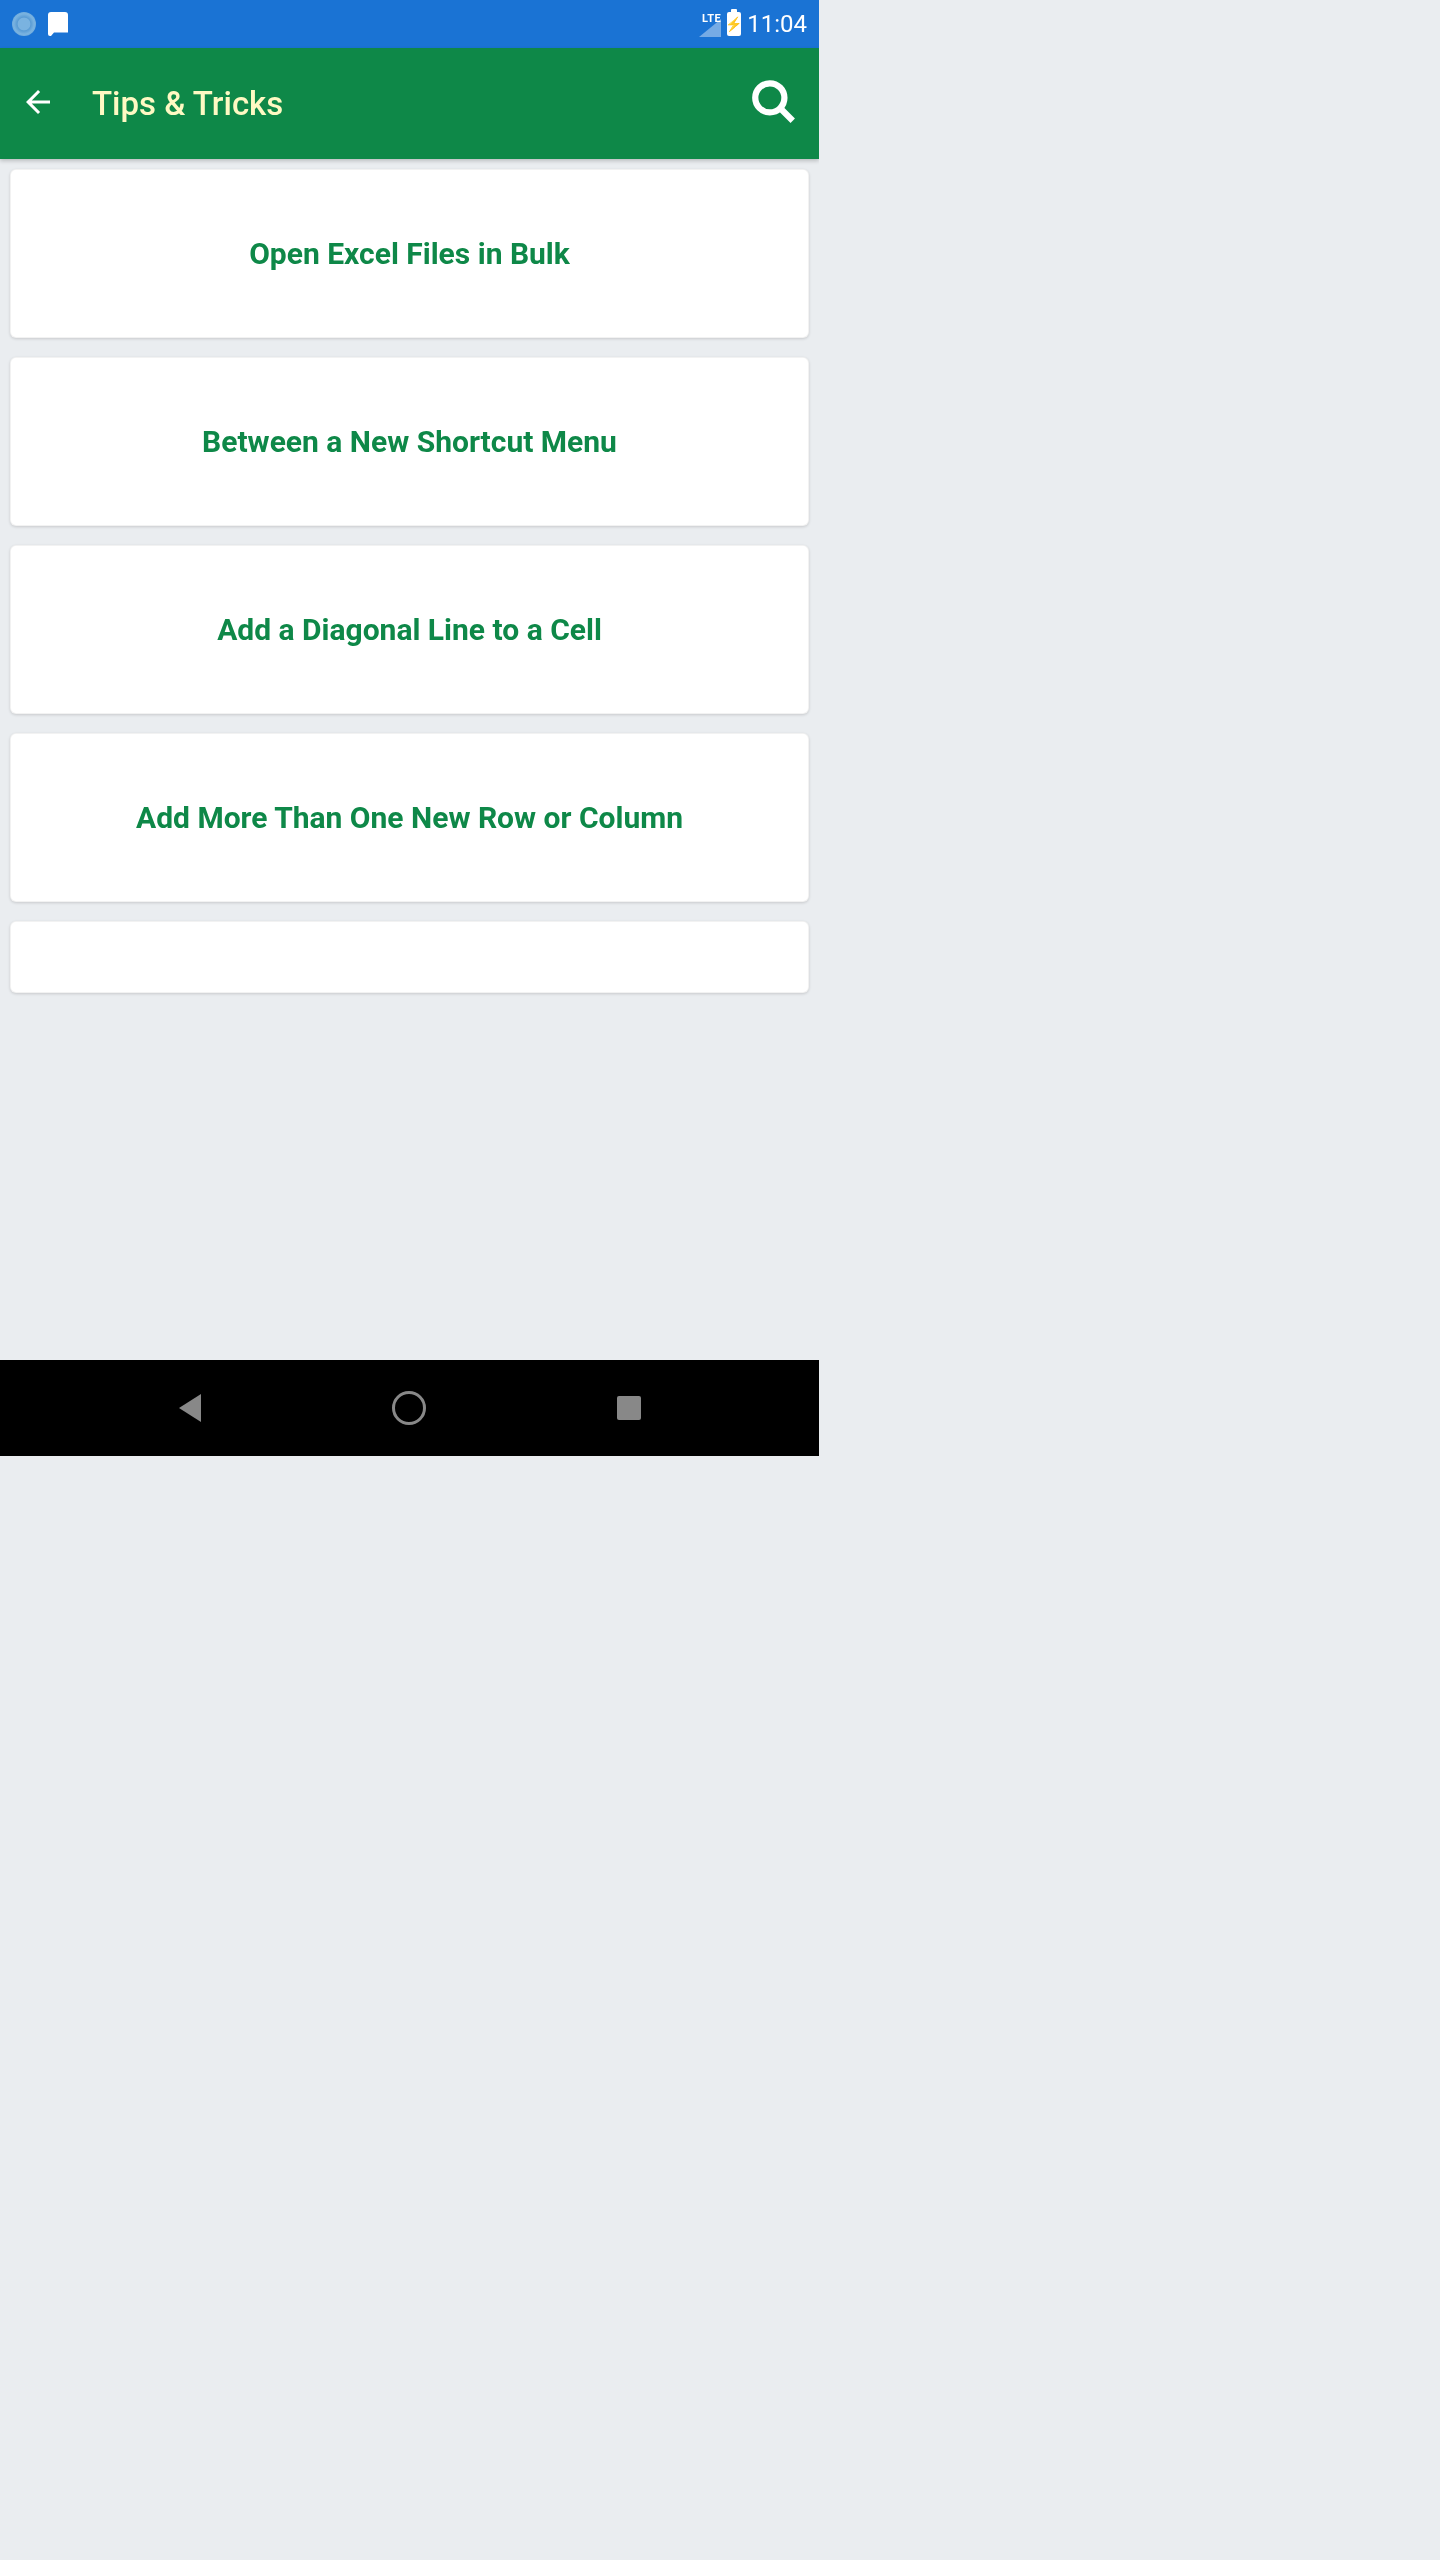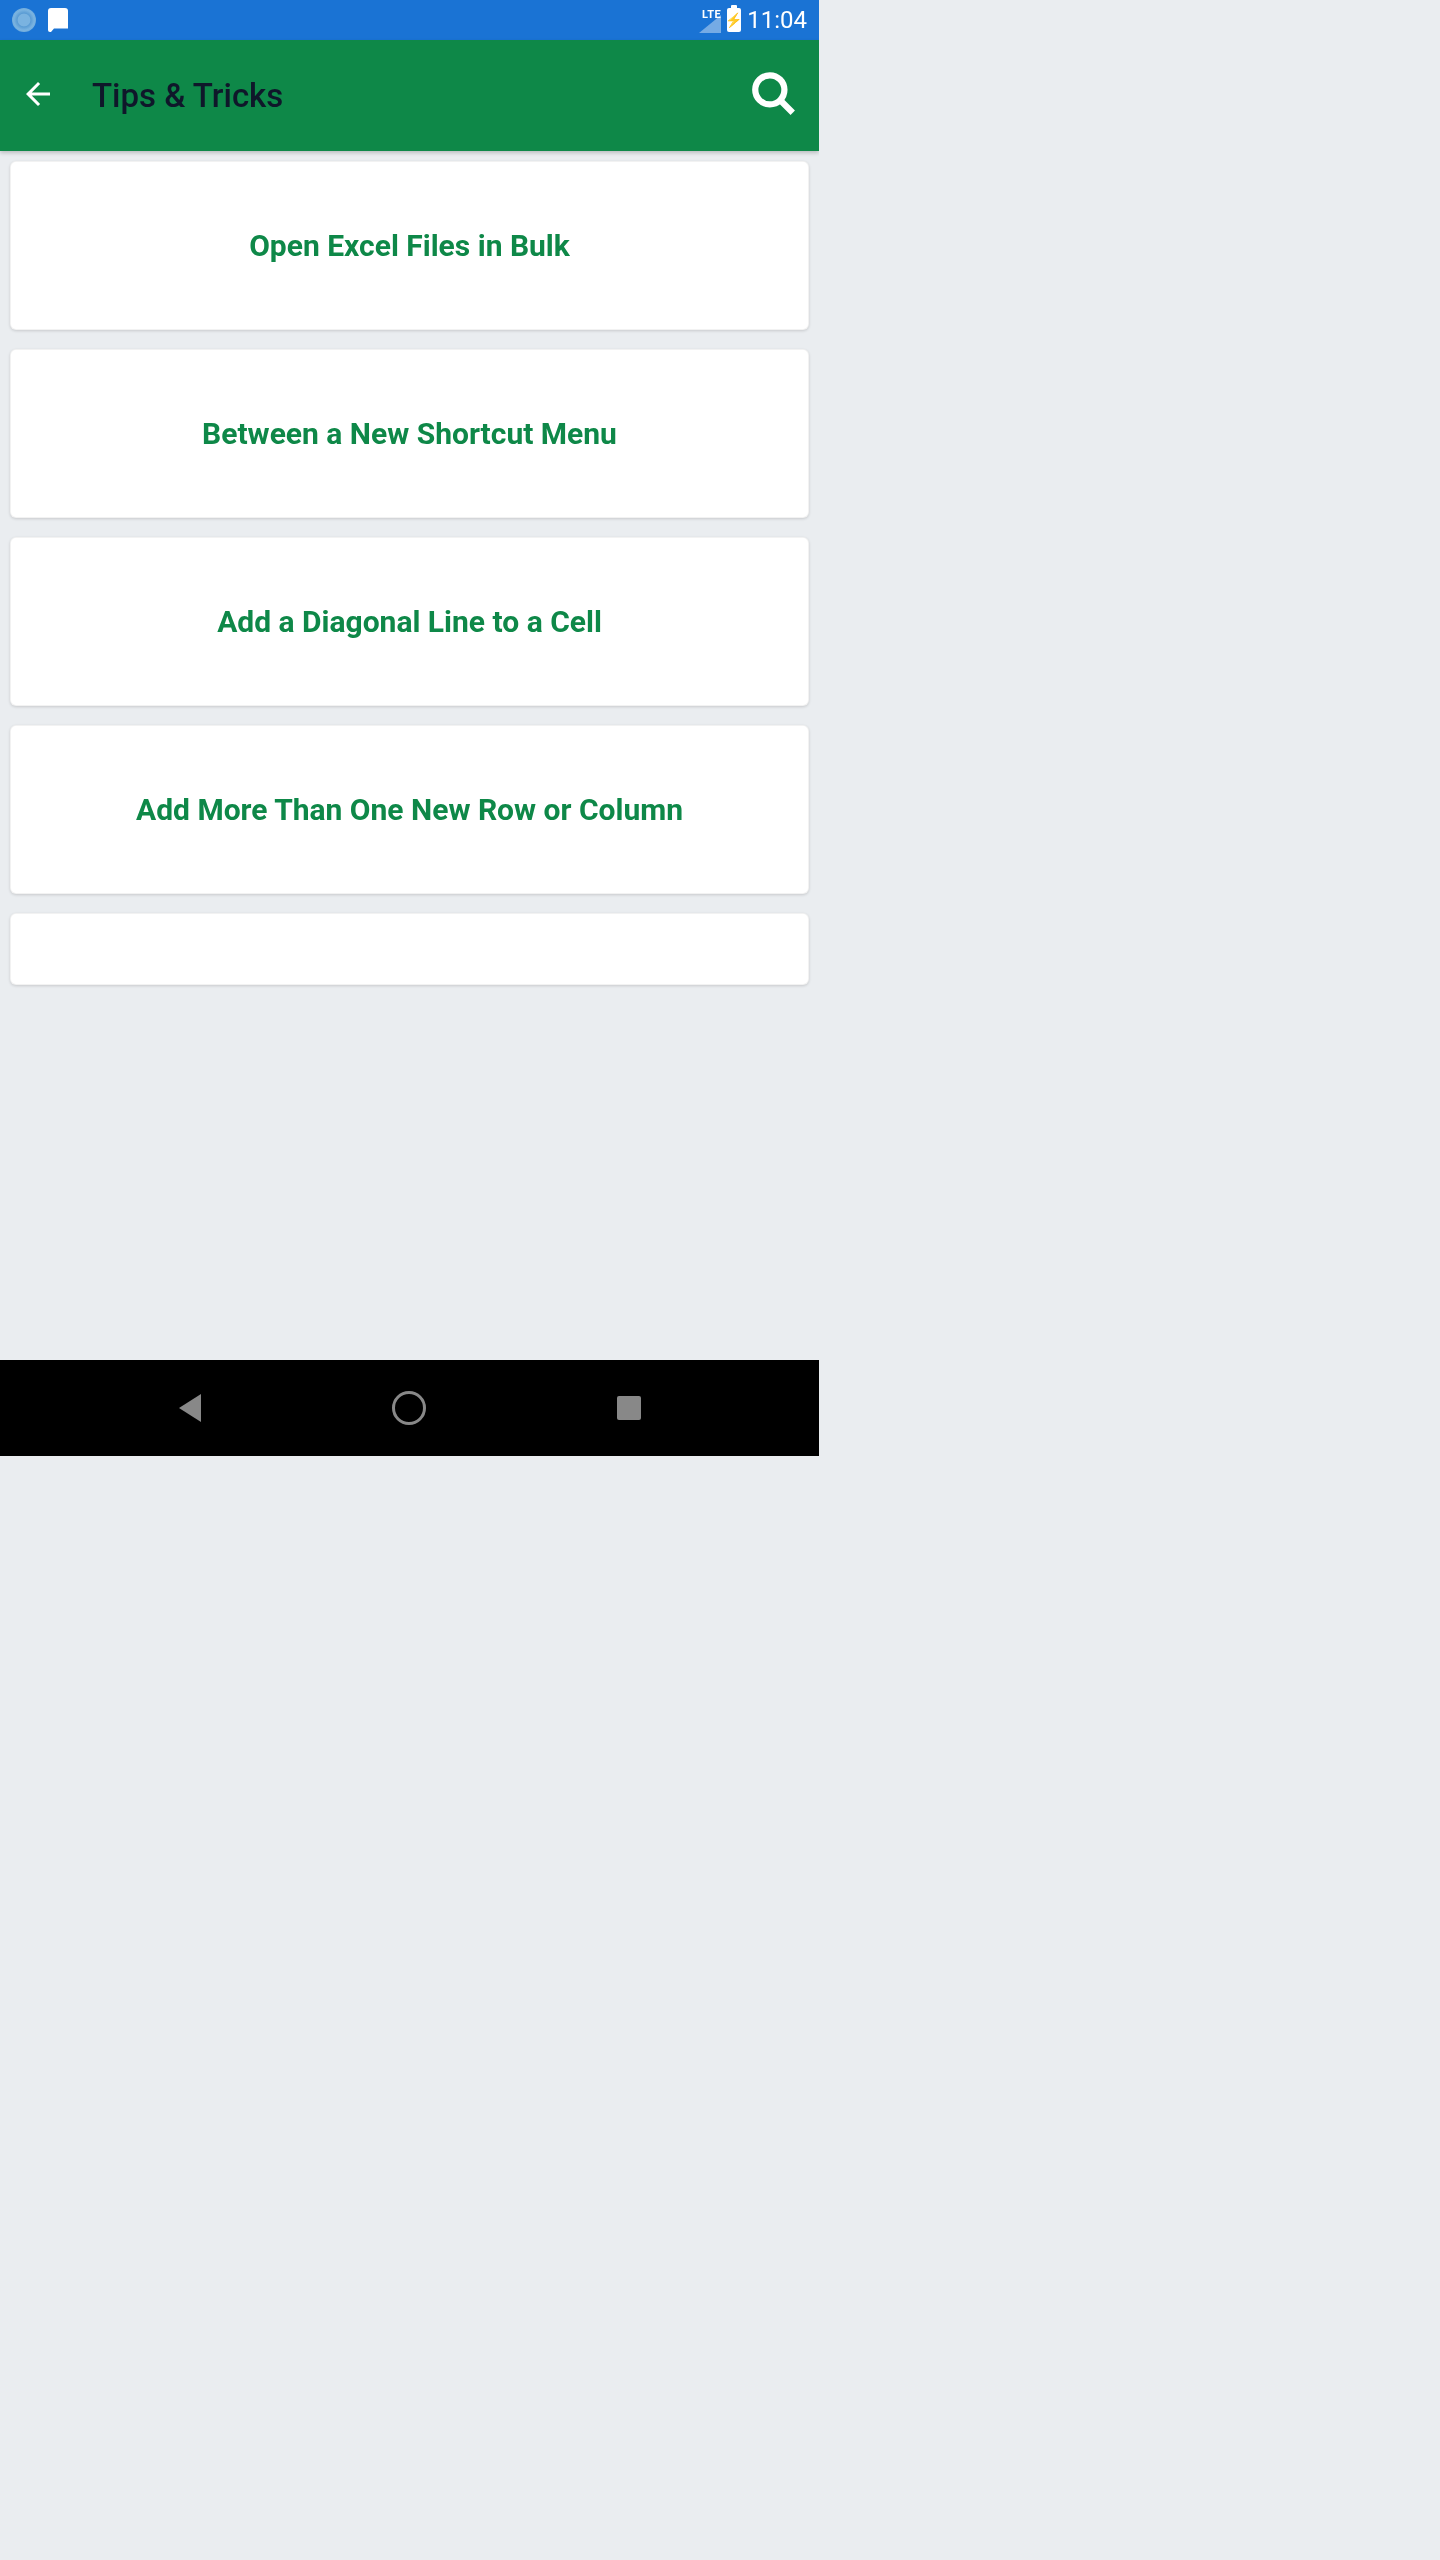--- a/index.html
+++ b/index.html
@@ -12,21 +12,21 @@
       font-family: Roboto, -apple-system, BlinkMacSystemFont, 'Segoe UI', sans-serif;
       width: 819px;
       height: 1456px;
       background: #eaedf0;
       display: flex;
       flex-direction: column;
       overflow: hidden;
     }
     
     .status-bar {
-      height: 40px;
+      height: 48px;
       background: #1a73d4;
       display: flex;
       align-items: center;
       padding: 0 12px;
       color: white;
     }
     
     .status-left {
       display: flex;
       align-items: center;
@@ -126,21 +126,21 @@
       z-index: 10;
     }
     
     .back-arrow svg {
       width: 36px;
       height: 36px;
       fill: white;
     }
     
     .app-title {
-      color: #0f172a;
+      color: #fef9c3;
       font-size: 33px;
       font-weight: 500;
       flex: 1;
     }
     
     .search-btn svg {
       width: 50px;
       height: 50px;
       fill: none;
       stroke: white;

